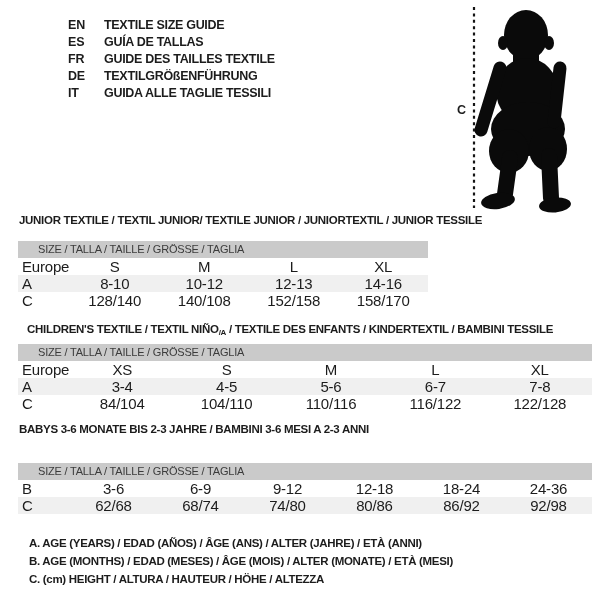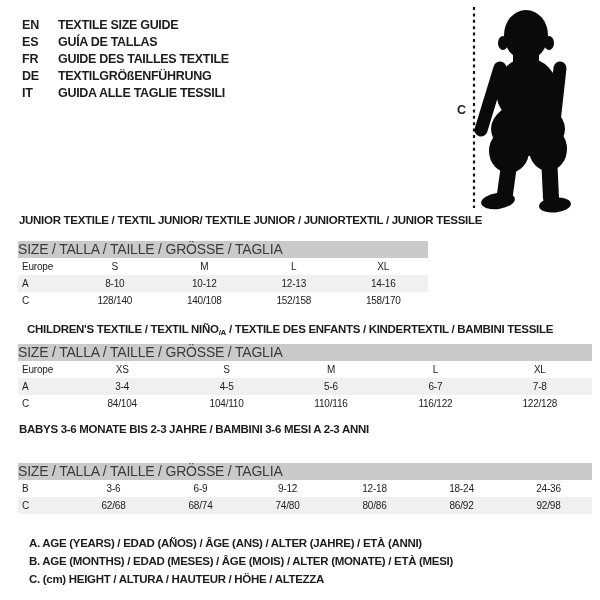--- a/index.html
+++ b/index.html
@@ -8,21 +8,21 @@
     position:relative;
     font-family:"Liberation Sans", sans-serif;
     color:#1c1c1c;
     overflow:hidden;
   }
 
   
   .langs { position:absolute; left:22px; top:16px; }
   .lang-row { display:flex; height:17px; align-items:center; }
   .lang-code {
-    width:36px; font-size:12.5px; font-weight:bold; letter-spacing:-0.2px;
+    width:36px; font-size:12.5px; font-weight:bold; letter-spacing:-0.2px;margin-left:46px;
   }
   .lang-title {
     font-size:12.5px; font-weight:bold; letter-spacing:-0.3px; white-space:nowrap;
   }
 
   
   .figure { position:absolute; left:450px; top:2px; width:150px; height:212px; }
   .figure svg { display:block; }
   .c-label {
     position:absolute; left:7px; top:101px;
@@ -41,24 +41,24 @@
   .t3-title { top:421px; }
 
   
   .size-table { position:absolute; left:18px; }
   .t1 { top:241px; width:410px; }
   .t2 { top:344px; width:574px; }
   .t3 { top:463px; width:574px; }
   .bar {
     height:17px; line-height:17px;
     background:#cacaca; color:#3b3b3b;
-    font-size:14px; letter-spacing:-0.2px;
-    padding-left:0; white-space:nowrap;
-  }
-  .row { display:grid; height:17px; align-items:center; font-size:10px; letter-spacing:-0.2px; }
+    font-size:11px; letter-spacing:-0.2px;
+    padding-left:20px; white-space:nowrap;
+  }
+  .row { display:grid; height:17px; align-items:center; font-size:15px; letter-spacing:-0.2px; }
   .cols4 { grid-template-columns:52px repeat(4,1fr); }
   .cols5 { grid-template-columns:52px repeat(5,1fr); }
   .cols6 { grid-template-columns:52px repeat(6,1fr); }
   .row .lbl { padding-left:4px; text-align:left; }
   .row .val { text-align:center; }
   .row.alt { background:#f0f0f0; }
 
   
   .legend { position:absolute; left:19px; top:534px; }
   .legend-line {

